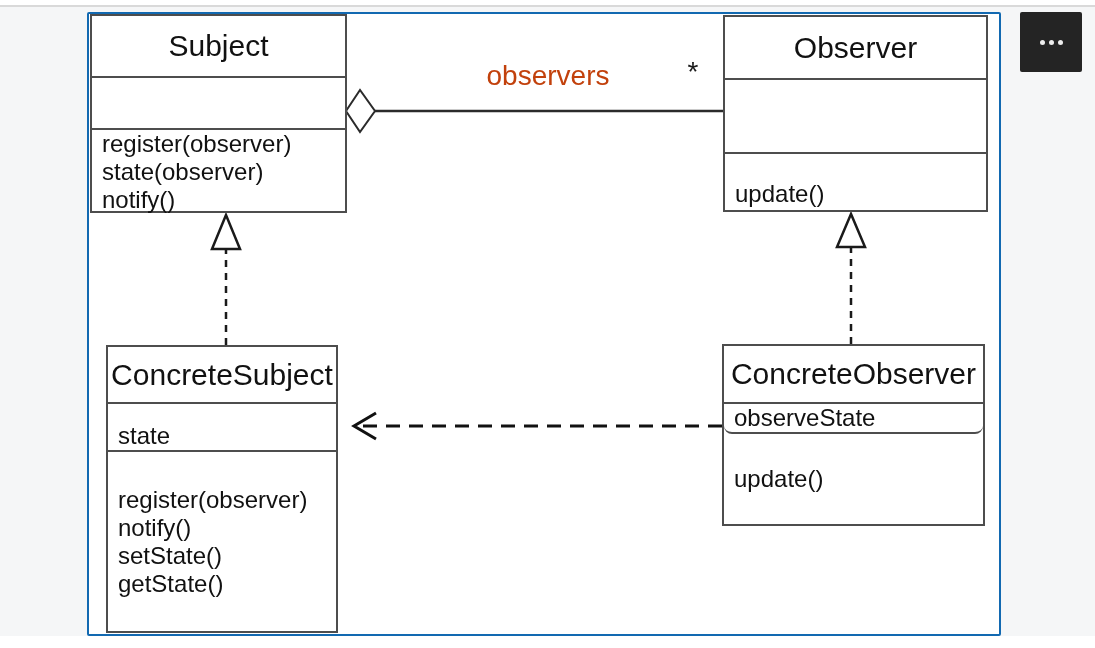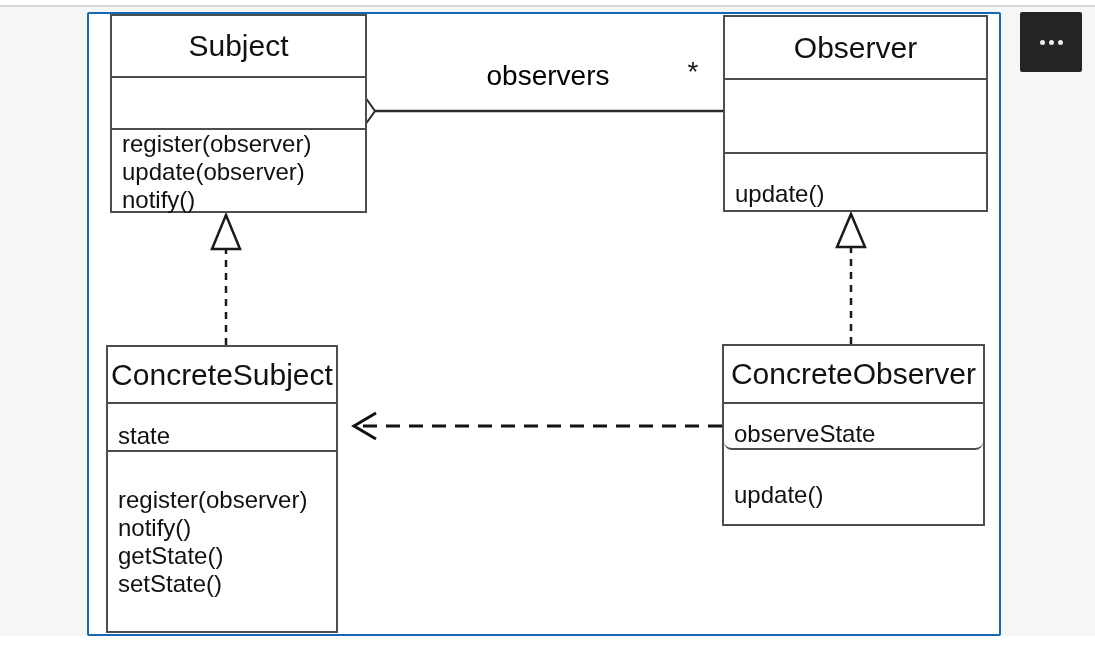--- a/index.html
+++ b/index.html
@@ -27,32 +27,32 @@
   }
   .uml-attrs {
     border-bottom:2px solid #4d4d4d; font-size:24px;
     display:flex; align-items:flex-end; padding:0 10px; flex:0 0 auto;
   }
   .uml-methods {
     flex:1 1 auto; font-size:24px; line-height:28px; padding:0 10px;
     display:flex; flex-direction:column; justify-content:center;
   }
 
-  .subject          { left:90px;  top:14px;  width:257px; height:199px;margin-left:20px; }
+  .subject          { left:90px;  top:14px;  width:257px; height:199px; }
   .subject .uml-title   { height:62px; } .subject .uml-attrs { height:52px; }
   .observer         { left:723px; top:15px;  width:265px; height:197px;gap:24px; }
   .observer .uml-title  { height:63px; } .observer .uml-attrs { height:50px; }
   .concrete-subject { left:106px; top:345px; width:232px; height:288px; }
   .concrete-subject .uml-title { height:57px; } .concrete-subject .uml-attrs { height:48px; }
-  .concrete-observer{ left:722px; top:344px; width:263px; height:182px;gap:16px; }
+  .concrete-observer{ left:722px; top:344px; width:263px; height:182px; }
   .concrete-observer .uml-title { height:58px; } .concrete-observer .uml-attrs { height:30px;border-radius:8px; }
 
   .edge-label {
     position:absolute; left:468px; top:60px; width:160px;
-    font-size:28px; text-align:center; color:#000000;
+    font-size:28px; text-align:center; color:#c2410c;
   }
   .edge-mult {
     position:absolute; left:678px; top:56px; width:30px;
     font-size:28px; text-align:center; color:#1a1a1a;
   }
 
   .more-btn {
     position:absolute; left:1020px; top:12px; width:62px; height:60px;
     background:#242424; border:none; border-radius:2px; cursor:pointer;
     display:flex; align-items:center; justify-content:center;
@@ -82,43 +82,43 @@
 
     <line x1="722" y1="426" x2="360" y2="426" stroke="#111111" stroke-width="3" stroke-dasharray="14 9"></line>
     <polyline points="376,413 354,426 376,439" fill="none" stroke="#111111" stroke-width="3"></polyline>
   </svg>
 
   <div class="uml-class subject">
     <div class="uml-title">Subject</div>
     <div class="uml-attrs"></div>
     <div class="uml-methods">
       <div>register(observer)</div>
-      <div>update(observer)</div>
+      <div>state(observer)</div>
       <div>notify()</div>
     </div>
   </div>
 
   <div class="uml-class observer">
     <div class="uml-title">Observer</div>
     <div class="uml-attrs"></div>
     <div class="uml-methods">
       <div>update()</div>
     </div>
   </div>
 
   <div class="uml-class concrete-subject">
     <div class="uml-title">ConcreteSubject</div>
     <div class="uml-attrs">
       <div>state</div>
     </div>
     <div class="uml-methods">
       <div>register(observer)</div>
       <div>notify()</div>
+      <div>setState()</div>
       <div>getState()</div>
-      <div>setState()</div>
     </div>
   </div>
 
   <div class="uml-class concrete-observer">
     <div class="uml-title">ConcreteObserver</div>
     <div class="uml-attrs">
       <div>observeState</div>
     </div>
     <div class="uml-methods">
       <div>update()</div>

